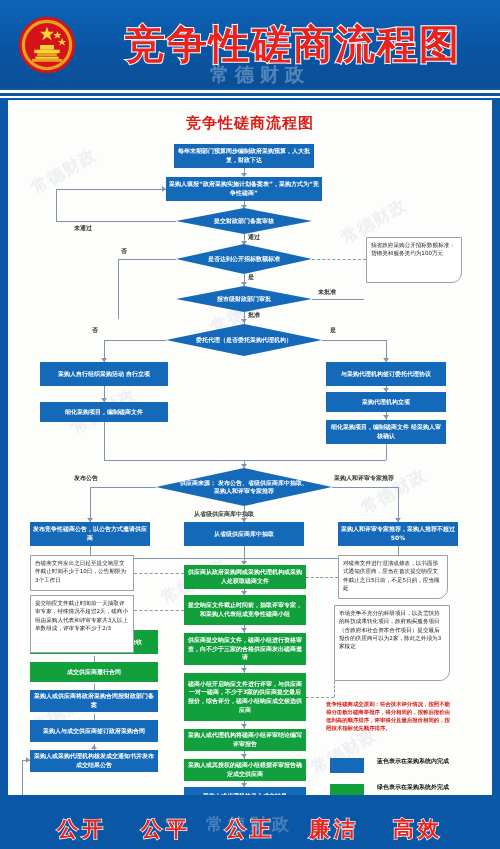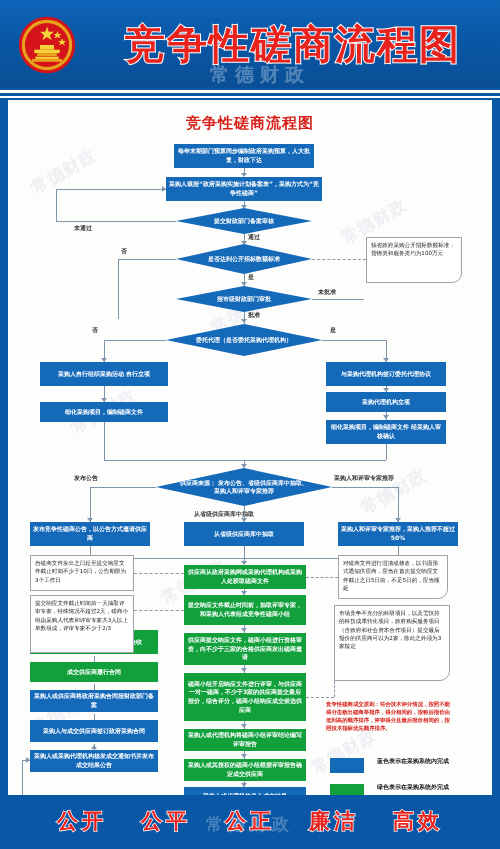--- a/index.html
+++ b/index.html
@@ -106,21 +106,21 @@
     position: absolute; color: #111; font-size: 6px; font-weight: bold;
     line-height: 1.5; text-align: center; width: 86px;
   }
   
   .footer {
     position: absolute; left: 0; bottom: 0; width: 500px; height: 48px;
     background: #0a57a5;
   }
   .footer-inner {
     position: absolute; left: 0; top: 6px; width: 500px; height: 36px;
-    display: flex; align-items: flex-start; justify-content: center; gap: 34px;
+    display: flex; align-items: flex-end; justify-content: center; gap: 34px;
   }
   .footer-inner span {
     color: #e8221c; font-size: 21px; font-weight: bold; letter-spacing: 4px;
     -webkit-text-stroke: 1.4px #ffffff; paint-order: stroke fill;
   }
   .footer-wm {
     position: absolute; left: 0; top: 12px; width: 500px; text-align: center;
     color: rgba(255,255,255,.25); font-size: 17px; font-weight: bold;
     letter-spacing: 5px;
   }

